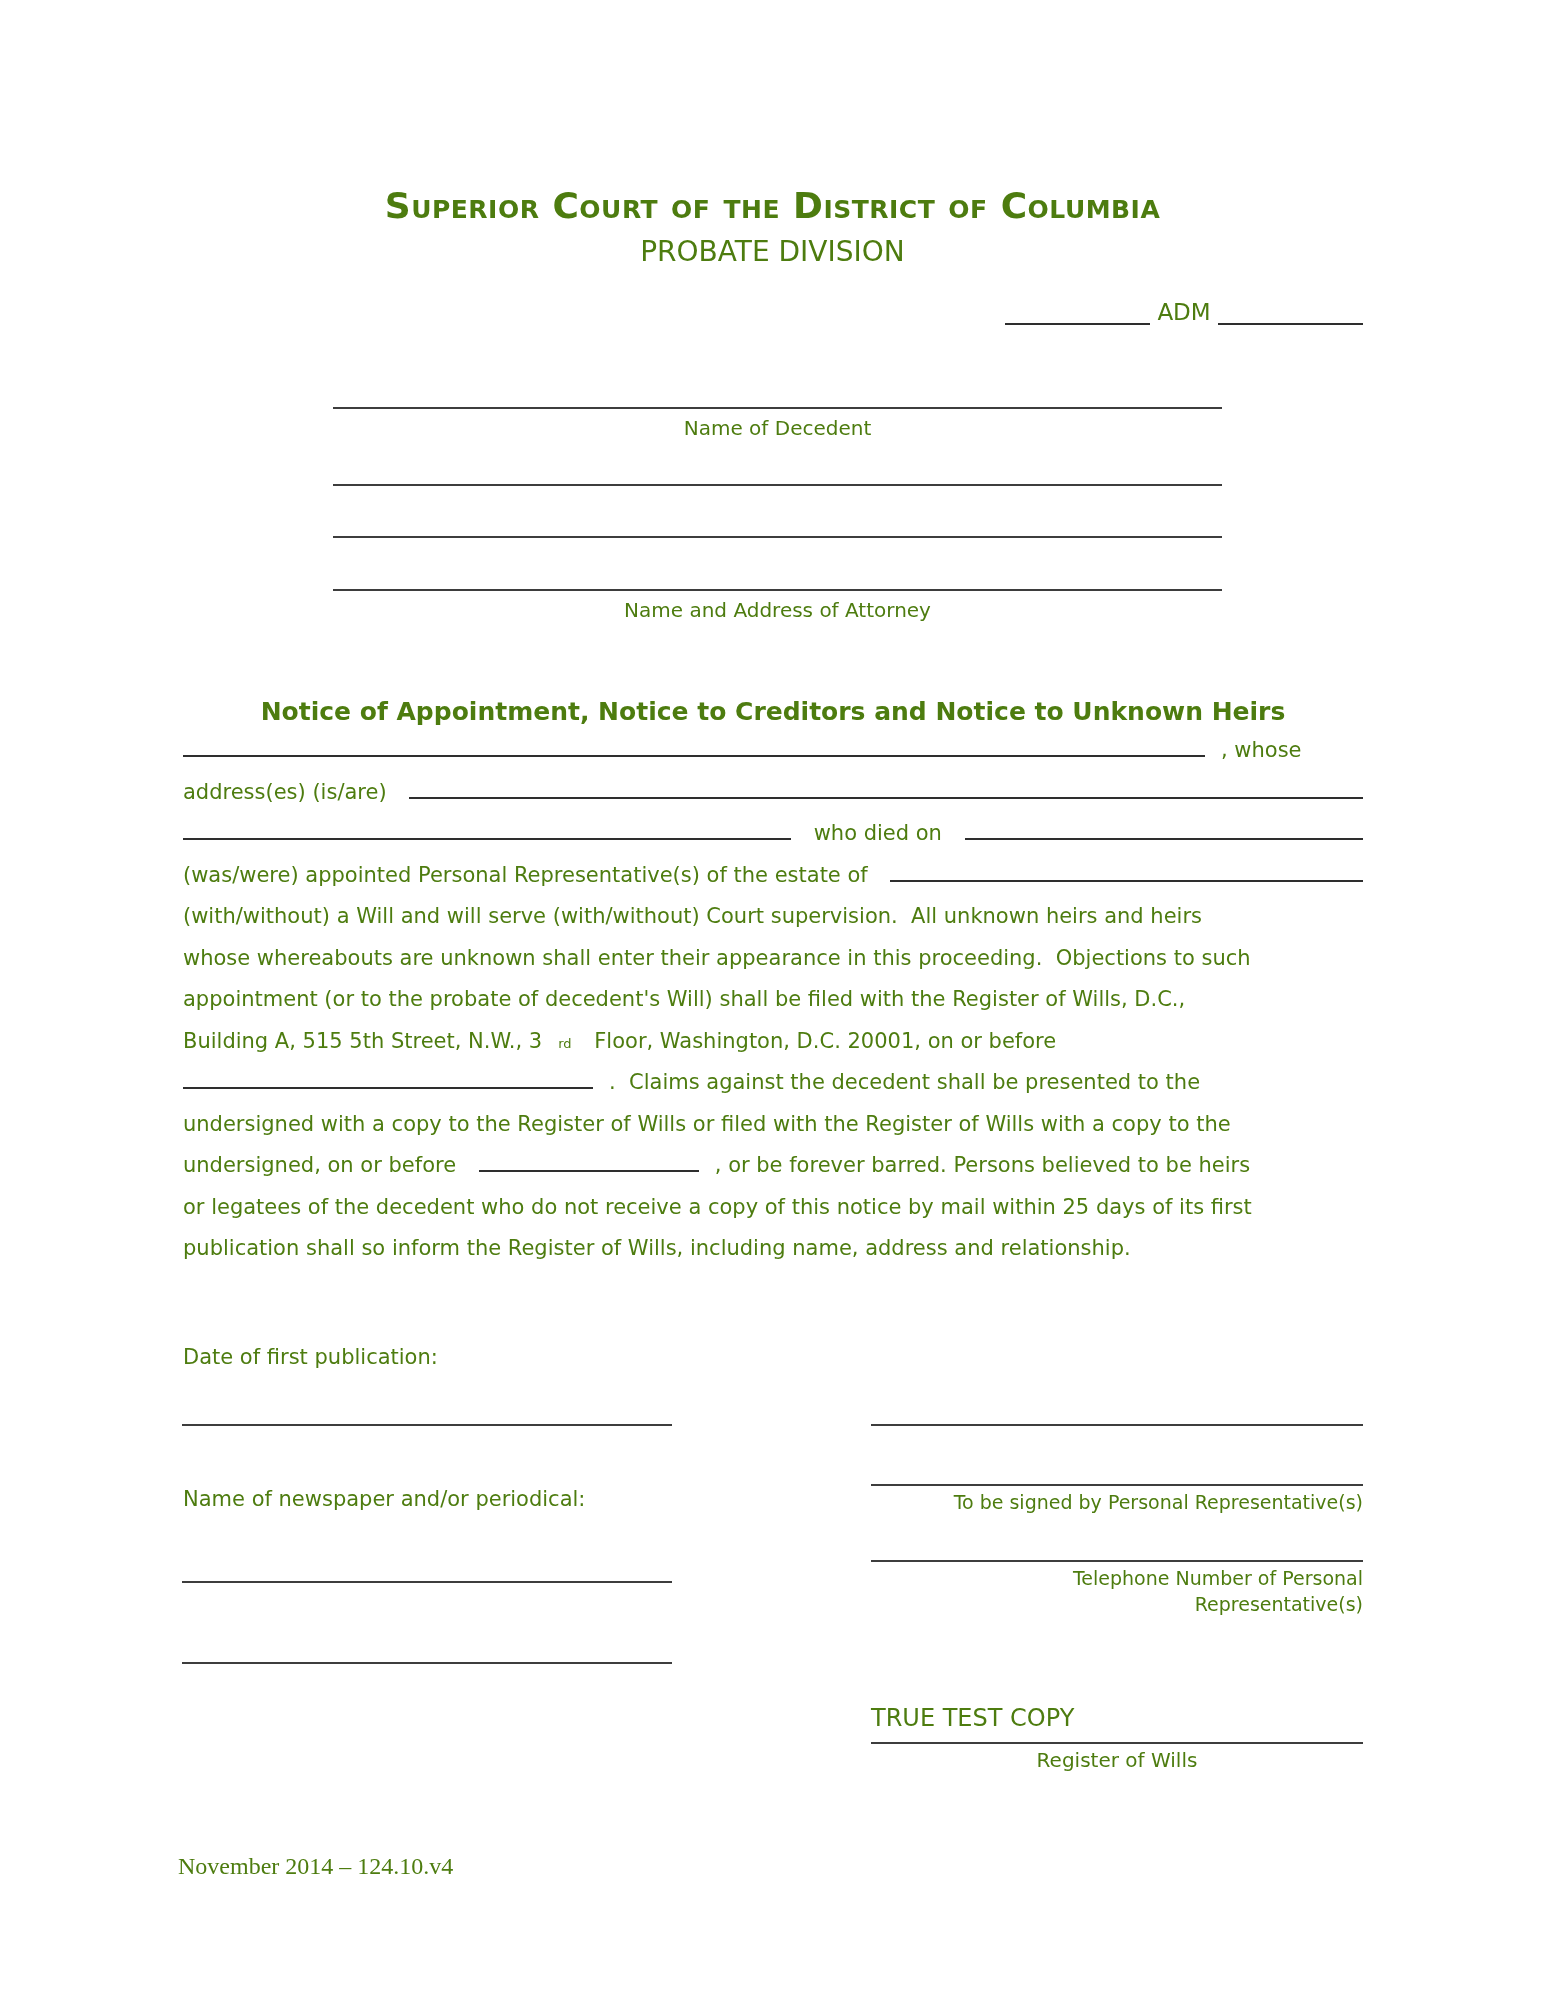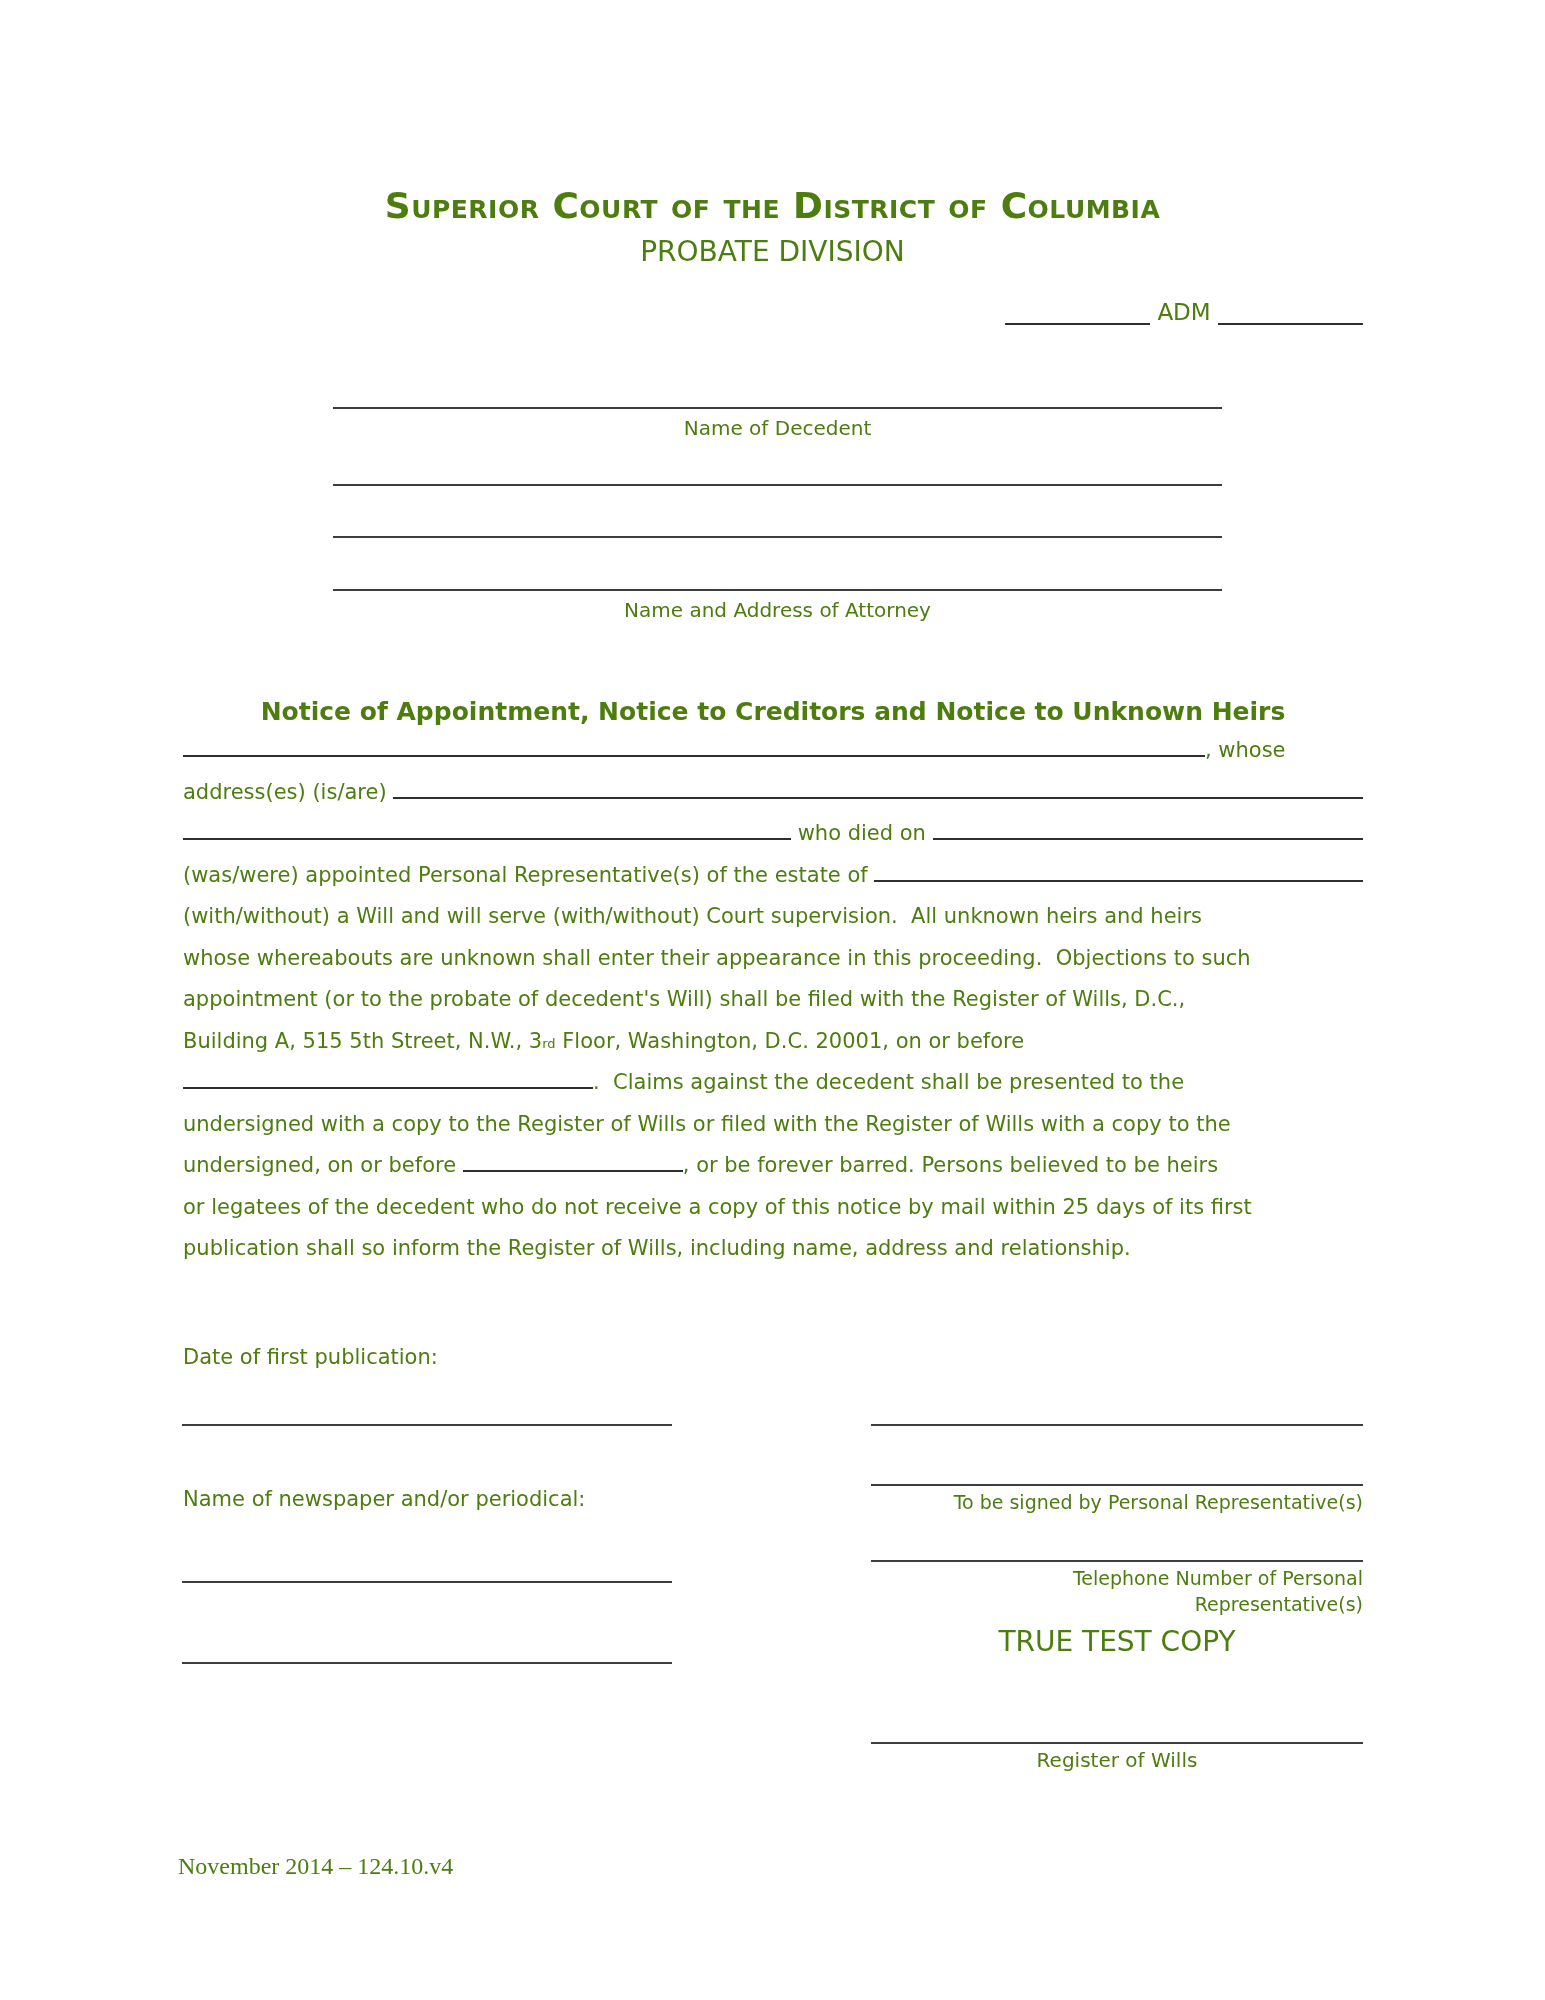--- a/index.html
+++ b/index.html
@@ -46,30 +46,30 @@
   }
   .heading{
     left:183px;width:1180px;top:697px;
     text-align:center;
     font-size:25px;font-weight:bold;line-height:30px;
   }
   .para{
     left:183px;width:1180px;top:730px;
     font-size:21px;line-height:41.5px;
   }
-  .pline{display:flex;align-items:baseline;white-space:pre;}
+  .pline{display:flex;align-items:baseline;white-space:pre;gap:16px;}
   .pline span{white-space:pre;}
   .sup{font-size:13px;vertical-align:8px;line-height:0;}
   .body-label{position:absolute;font-size:21px;line-height:26px;}
   .small-label{position:absolute;font-size:19px;line-height:26px;}
   .truetest{
     position:absolute;
-    left:871px;width:492px;top:1626px;
-    text-align:center;
-    font-size:28px;line-height:32px;
+    left:871px;width:492px;top:1702px;
+    text-align:left;
+    font-size:24px;line-height:32px;
   }
   .register{
     position:absolute;
     left:871px;width:492px;top:1748px;
     text-align:center;
     font-size:20px;line-height:24px;
   }
   .footer{
     position:absolute;left:178px;top:1854px;
     font-family:Liberation Serif, serif;

